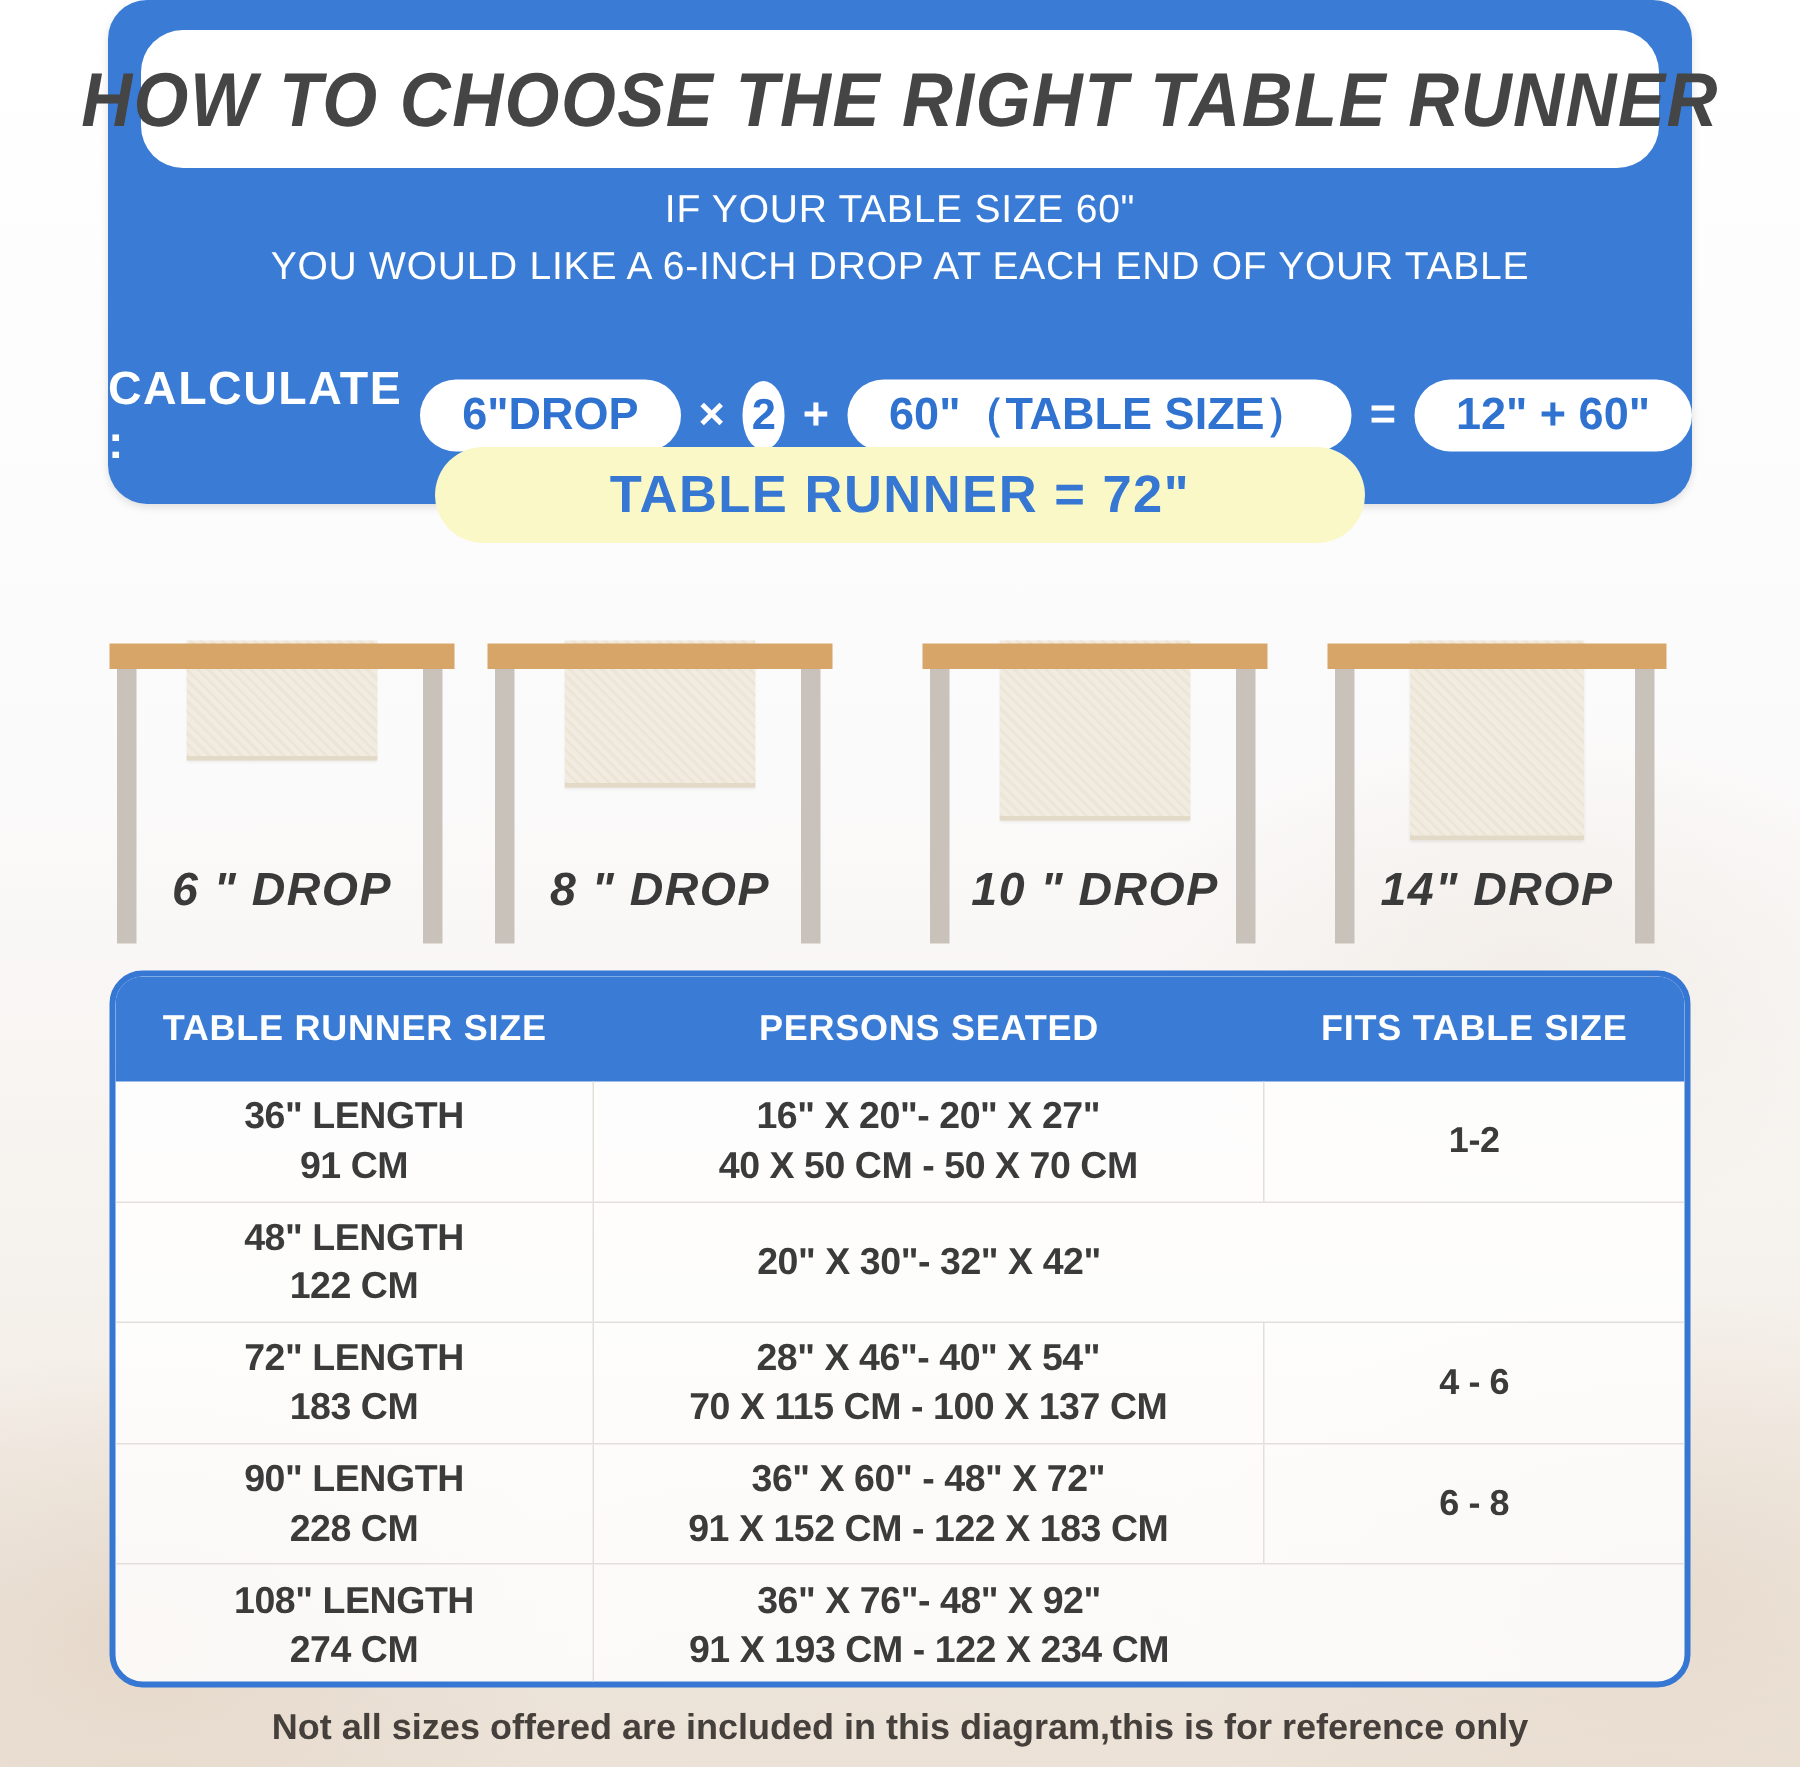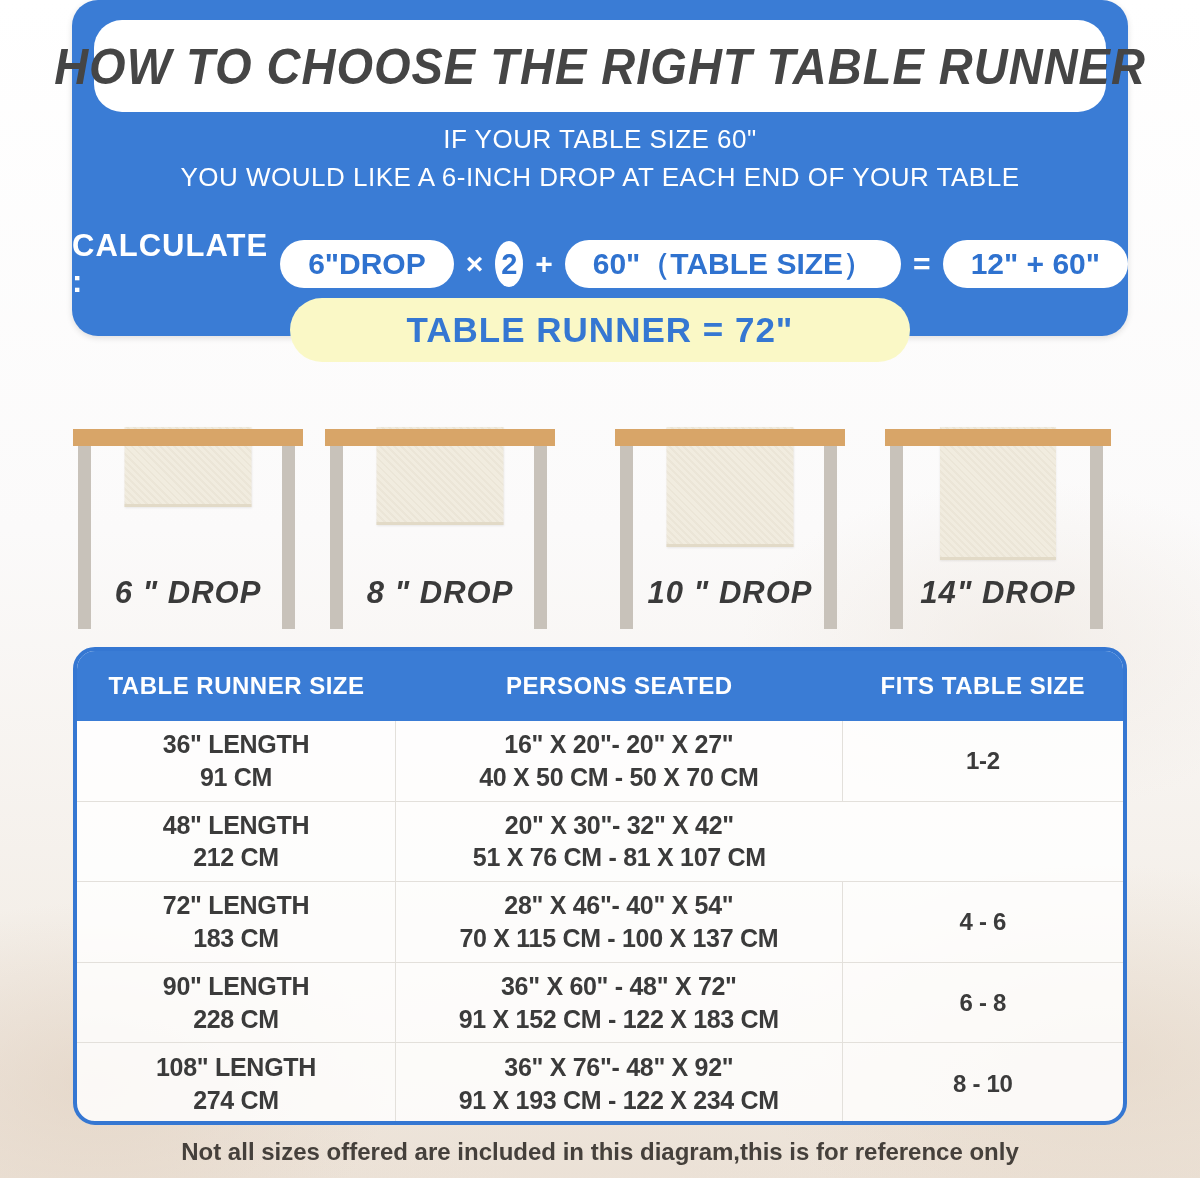--- a/index.html
+++ b/index.html
@@ -29,21 +29,21 @@
   }
   .title-box span {
     font-size:47px; font-weight:900; font-style:italic; color:#454545;
     letter-spacing:1px; transform:scaleY(1.08); white-space:nowrap;
   }
   .subtitle { position:absolute; left:0; right:0; text-align:center; color:#ffffff; }
   .sub1 { top:124px; font-size:26px; letter-spacing:.5px; }
   .sub2 { top:146px; font-size:26px; letter-spacing:.5px;margin-top:16px; }
 
   .calc-row {
-    position:absolute; top:236px; left:0; right:0; height:56px;
+    position:absolute; top:249px; left:0; right:0; height:56px;
     display:flex; align-items:center; justify-content:center; gap:12px;
   }
   .calc-label { color:#fff; font-weight:bold; font-size:31px; letter-spacing:1px; }
   .pill {
     background:#ffffff; color:#2f72cf; font-weight:bold; font-size:30px;
     border-radius:30px; padding:9px 28px; white-space:nowrap; line-height:1;
   }
   .op { color:#ffffff; font-weight:bold; font-size:30px; }
   .circle {
     background:#ffffff; color:#2f72cf; font-weight:bold; font-size:29px;
@@ -191,25 +191,24 @@
         <span>40 X 50 CM - 50 X 70 CM</span>
       </div>
       <div class="cell persons">
         <span>1-2</span>
       </div>
     </div>
 
     <div class="row">
       <div class="cell">
         <span>48" LENGTH</span>
-        <span>212 CM</span>
+        <span>122 CM</span>
       </div>
       <div class="cell">
         <span>20" X 30"- 32" X 42"</span>
-        <span>51 X 76 CM - 81 X 107 CM</span>
       </div>
     </div>
 
     <div class="row">
       <div class="cell">
         <span>72" LENGTH</span>
         <span>183 CM</span>
       </div>
       <div class="cell">
         <span>28" X 46"- 40" X 54"</span>
@@ -236,21 +235,18 @@
 
     <div class="row">
       <div class="cell">
         <span>108" LENGTH</span>
         <span>274 CM</span>
       </div>
       <div class="cell">
         <span>36" X 76"- 48" X 92"</span>
         <span>91 X 193 CM - 122 X 234 CM</span>
       </div>
-      <div class="cell persons">
-        <span>8 - 10</span>
-      </div>
     </div>
 
   </div>
 </div>
 
 <div class="footer-note">Not all sizes offered are included in this diagram,this is for reference only</div>
 
 </body></html>

